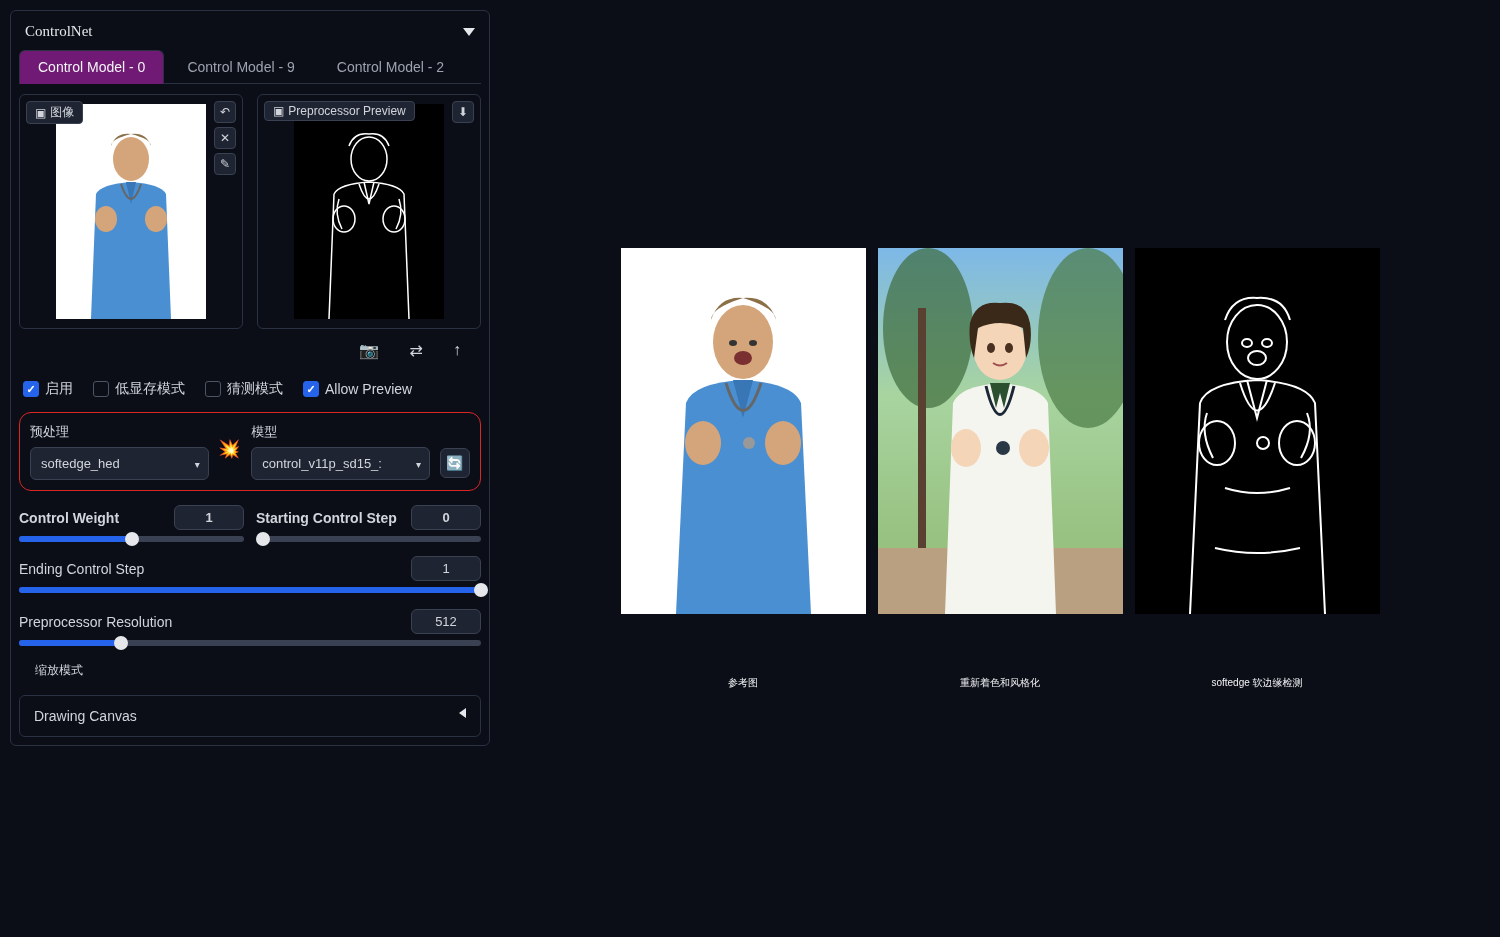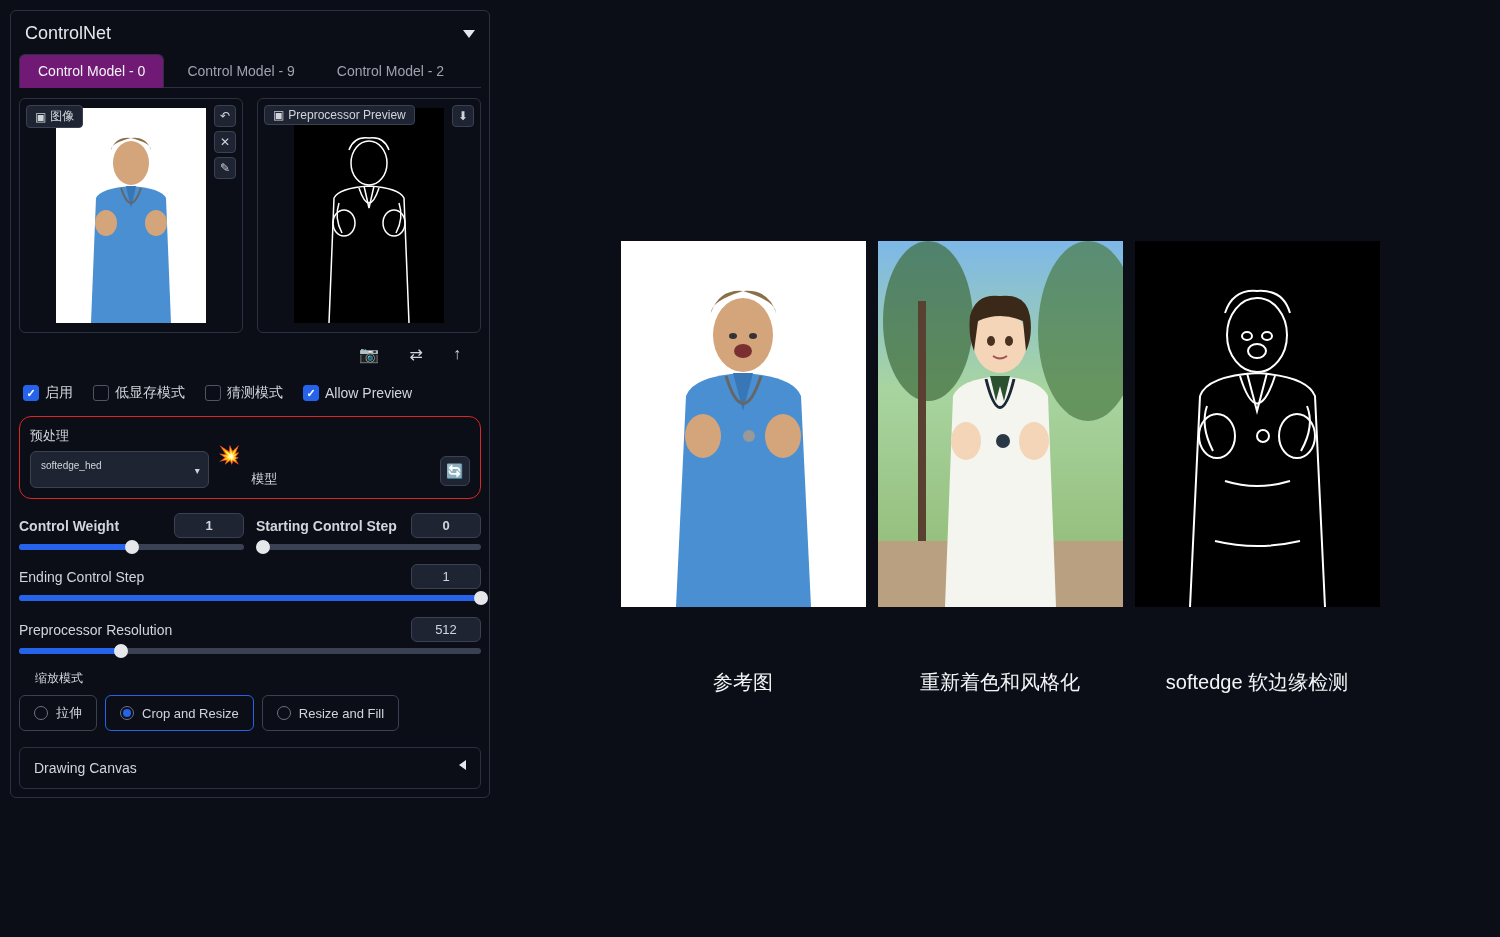--- a/index.html
+++ b/index.html
@@ -19,23 +19,24 @@
 .panel-inner {
   border: 1px solid #2a3142;
   border-radius: 6px;
   padding: 8px;
 }
 .panel-header {
   display: flex;
   justify-content: space-between;
   align-items: center;
   padding: 4px 6px 10px;
-  font-size: 18px;
+  font-size: 15px;
   font-weight: 500;
   color: #e5e7eb;
+  font-family: Liberation Serif, serif;
 }
 .triangle-down {
   width: 0; height: 0;
   border-left: 6px solid transparent;
   border-right: 6px solid transparent;
   border-top: 8px solid #e5e7eb;
 }
 .tabs {
   display: flex;
   gap: 4px;
@@ -176,24 +177,24 @@
   display: flex;
   gap: 10px;
   align-items: flex-end;
 }
 .field-col { flex: 1; display: flex; flex-direction: column; gap: 6px; }
 .field-label { font-size: 13px; color: #d1d5db; }
 .dropdown {
   background: #1f2433;
   border: 1px solid #3a4152;
   border-radius: 6px;
-  padding: 8px 24px 16px 10px;
+  padding: 8px 24px 8px 10px;
   color: #d1d5db;
   position: relative;
-  font-size: 10px;
+  font-size: 13px;
 }
 .dropdown::after {
   content: "▾";
   position: absolute;
   right: 8px;
   top: 50%;
   transform: translateY(-50%);
   font-size: 10px;
 }
 .explode { font-size: 18px; align-self: center; margin-bottom: 6px;}
@@ -314,21 +315,21 @@
 .result-col { display: flex; flex-direction: column; align-items: center; gap: 14px; }
 .result-img {
   width: 245px;
   height: 366px;
   position: relative;
   overflow: hidden;
 }
 .result-img.white { background: #fff; }
 .result-img.black { background: #000; }
 .result-img.anime { background: linear-gradient(180deg, #7db8e8 0%, #a8d4a0 40%, #8fb870 100%); }
-.result-label { color: #f3f4f6; font-size: 20px; margin-top: 48px; }
+.result-label { color: #f3f4f6; font-size: 10px; margin-top: 48px; }
 </style>
 </head>
 <body>
 
 <div class="panel">
   <div class="panel-inner">
     <div class="panel-header">
       <span>ControlNet</span>
       <span class="triangle-down"></span>
     </div>
@@ -413,20 +414,21 @@
     </div>
 
     <div class="red-box">
       <div class="field-col">
         <span class="field-label">预处理</span>
         <div class="dropdown">softedge_hed</div>
       </div>
       <span class="explode">💥</span>
       <div class="field-col">
         <span class="field-label">模型</span>
+        <div class="dropdown">control_v11p_sd15_:</div>
       </div>
       <div class="refresh-btn">🔄</div>
     </div>
 
     <div class="slider-group">
       <div class="slider-row">
         <div class="slider-col">
           <div class="slider-header">
             <span>Control Weight</span>
             <span class="slider-val">1</span>
@@ -469,34 +471,20 @@
         </div>
         <div class="slider-track">
             <div class="slider-fill" style="width:22%">
               <span class="slider-thumb" style="left:100%"></span>
             </div>
           </div>
       </div>
     </div>
 
     <div class="section-label">缩放模式</div>
-    <div class="radio-row">
-      <div class="radio-btn">
-        <span class="radio-circle"></span>
-        <span>拉伸</span>
-      </div>
-      <div class="radio-btn active">
-        <span class="radio-circle checked"></span>
-        <span>Crop and Resize</span>
-      </div>
-      <div class="radio-btn">
-        <span class="radio-circle"></span>
-        <span>Resize and Fill</span>
-      </div>
-    </div>
 
     <div class="canvas-row">
       <span>Drawing Canvas</span>
       <span class="triangle-left"></span>
     </div>
   </div>
 </div>
 
 <div class="results">
   <div class="results-row">

